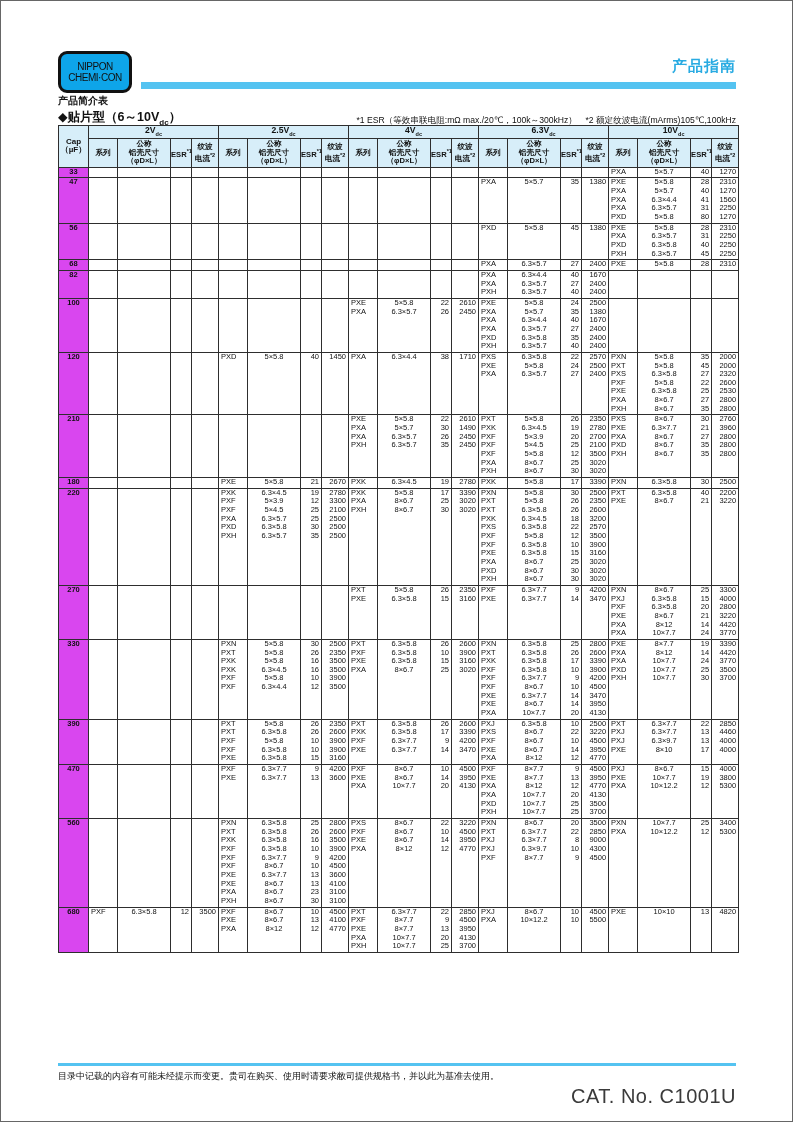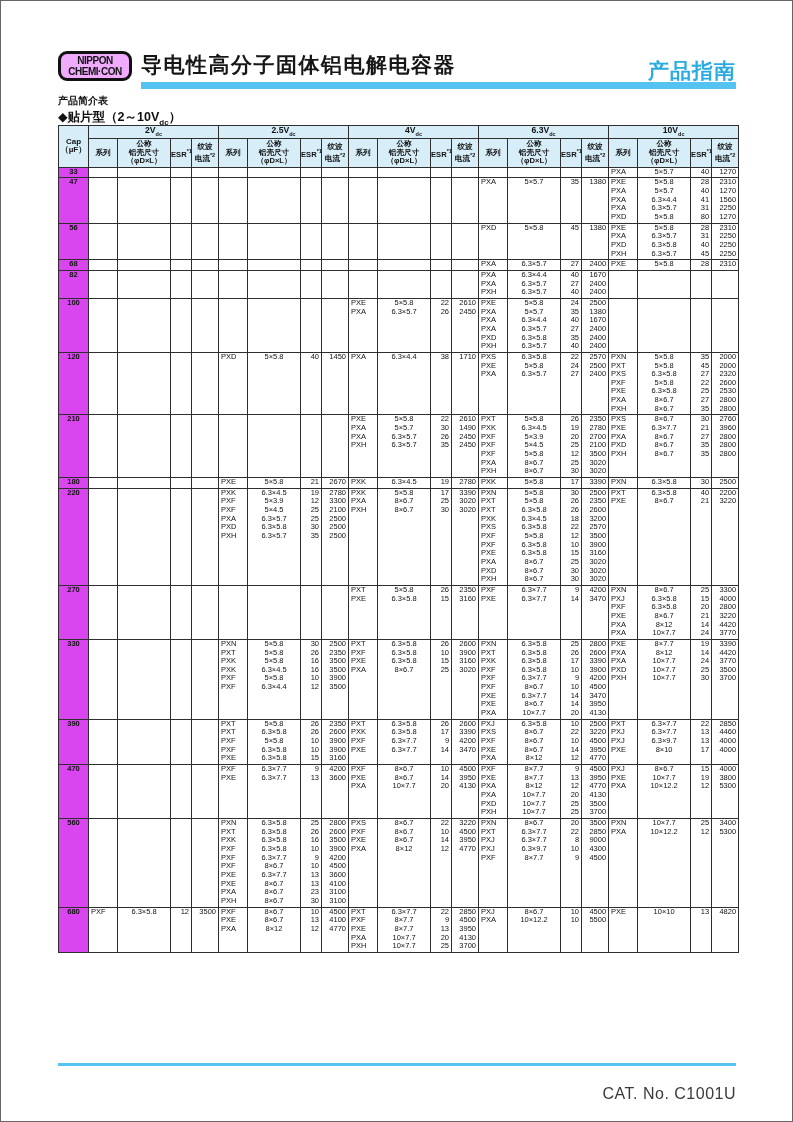--- a/index.html
+++ b/index.html
@@ -4,32 +4,32 @@
 <style>
   * { margin:0; padding:0; box-sizing:border-box; }
   html,body { background:#e8e8e8; }
   body { font-family:"Liberation Sans","DejaVu Sans",sans-serif; }
   .page {
     position:relative; width:793px; height:1122px; background:#fff;
     border:1px solid #666; margin:0 auto; overflow:hidden;
   }
   
   .logo {
-    position:absolute; left:57px; top:50px; width:74px; height:30px;
-    border:3px solid #111; border-radius:9px; background:#f0abfc;
+    position:absolute; left:57px; top:50px; width:74px; height:42px;
+    border:3px solid #111; border-radius:9px; background:#0ea5e9;
     display:flex; flex-direction:column; align-items:center; justify-content:center;
-    font-weight:bold; font-size:10px; line-height:11px; letter-spacing:-0.5px; color:#111;
+    font-weight:normal; font-size:10px; line-height:11px; letter-spacing:-0.5px; color:#111;
     text-align:center;
   }
   .title {
     position:absolute; left:140px; top:50px; font-size:21px; font-weight:bold;
     color:#161616; letter-spacing:1.5px; white-space:nowrap;
   }
   .corner-label {
-    position:absolute; right:56px; top:56px; font-size:21px; font-weight:bold;
+    position:absolute; right:56px; top:56px; font-size:15px; font-weight:bold;
     color:#29ABE2; letter-spacing:1px;
   }
   .accent-bar { position:absolute; left:140px; right:56px; top:81px; height:7px; background:#54C3F1; }
   .section-title { position:absolute; left:57px; top:93px; font-size:10px; font-weight:bold; color:#111; }
   .sub-row { position:absolute; left:57px; right:56px; top:108px; display:flex; align-items:flex-end; }
   .subsection-title { font-size:12.5px; font-weight:bold; color:#111; white-space:nowrap; }
   .subsection-title sub { font-size:8px; }
   .notes { margin-left:auto; font-size:8.6px; color:#111; white-space:nowrap; }
   
   table.spec { position:absolute; left:57px; top:124px; width:680px; border-collapse:collapse; table-layout:fixed; }
@@ -46,42 +46,42 @@
   td.c-esr { text-align:right; padding-right:3px; }
   td.c-ripple { text-align:right; padding-right:2px; }
   col.w-cap { width:30px; }
   col.w-series { width:29px; }
   col.w-size { width:53px; }
   col.w-esr { width:21px; }
   col.w-ripple { width:27px; }
   
   .footer-rule { position:absolute; left:57px; right:56px; top:1062px; height:3px; background:#54C3F1; }
   .footer-note { position:absolute; left:57px; top:1069px; font-size:9px; color:#111; }
-  .catalog-number { position:absolute; right:56px; top:1084px; font-size:16px; color:#3a3a3a; letter-spacing:0.5px; }
+  .catalog-number { position:absolute; right:56px; top:1084px; font-size:20px; color:#3a3a3a; letter-spacing:0.5px; }
 </style>
 </head>
 <body>
 
 <div class="page">
 
   <div class="logo">
     <span>NIPPON</span>
     <span>CHEMI·CON</span>
   </div>
 
-  <h1 class="title">导电性高分子固体铝电解电容器</h1>
 
   <div class="corner-label">产品指南</div>
 
   <div class="accent-bar"></div>
 
   <div class="section-title">产品简介表</div>
 
   <div class="sub-row">
-    <div class="subsection-title"><span>◆贴片型（2～10V</span><sub>dc</sub><span>）</span></div>
+    <div class="subsection-title"><span>◆贴片型（6～10V</span><sub>dc</sub><span>）</span></div>
+    <div class="notes">*1 ESR（等效串联电阻:mΩ max./20℃，100k～300kHz）　*2 额定纹波电流(mArms)105℃,100kHz</div>
   </div>
 
   <table class="spec" id="spec-table">
       <colgroup>
         <col class="w-cap">
         <col class="w-series">
         <col class="w-size">
         <col class="w-esr">
         <col class="w-ripple">
         <col class="w-series">
@@ -1407,15 +1407,16 @@
             <div>13</div>
           </td>
           <td class="c-ripple">
             <div>4820</div>
           </td>
         </tr>
       </tbody>
     </table>
 
   <div class="footer-rule"></div>
+  <div class="footer-note">目录中记载的内容有可能未经提示而变更。贵司在购买、使用时请要求敝司提供规格书，并以此为基准去使用。</div>
   <div class="catalog-number">CAT. No. C1001U</div>
 
 </div>
 
 </body></html>

